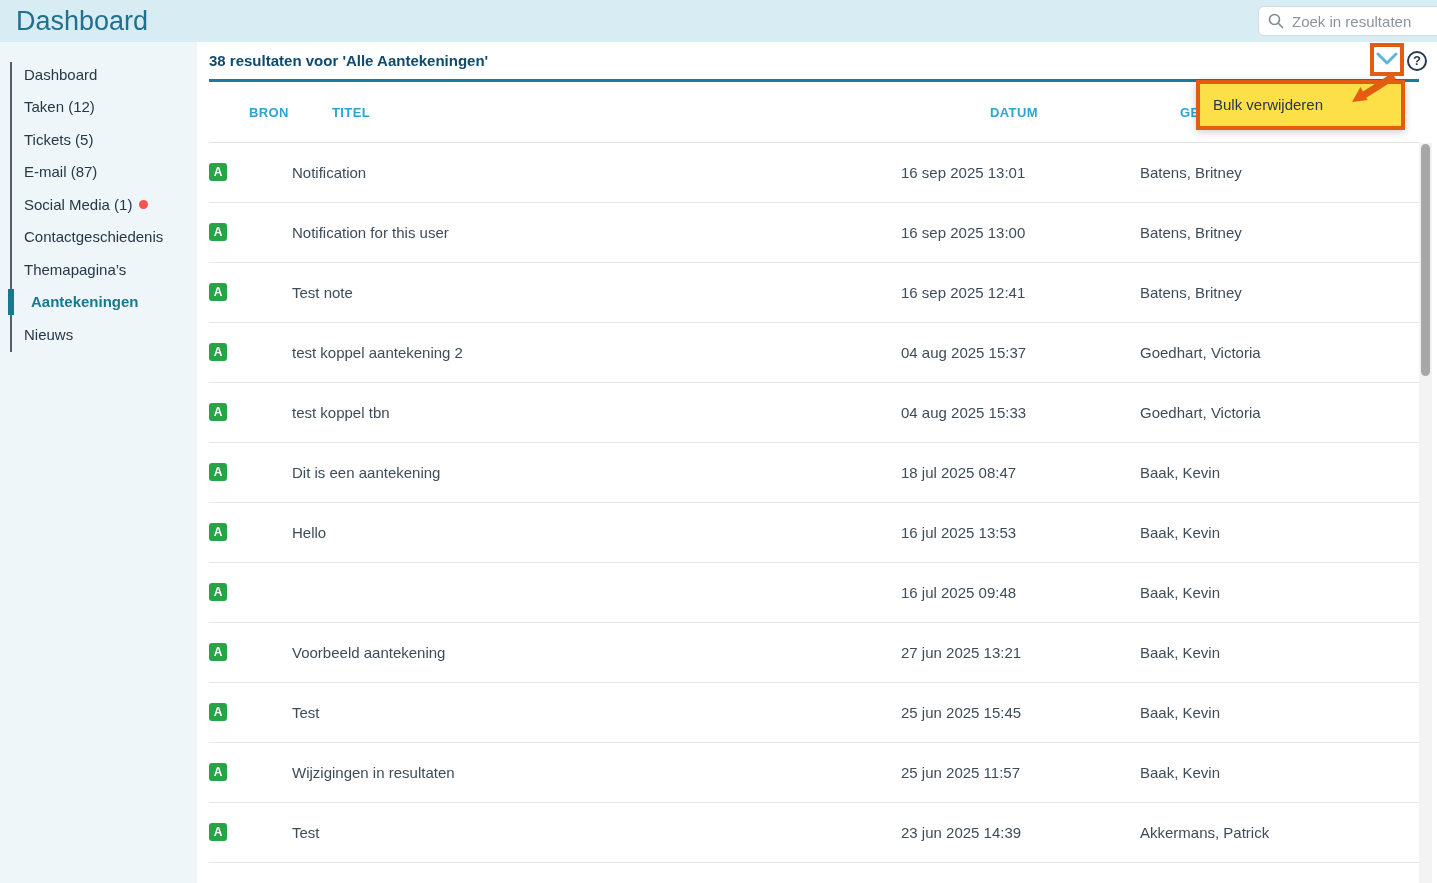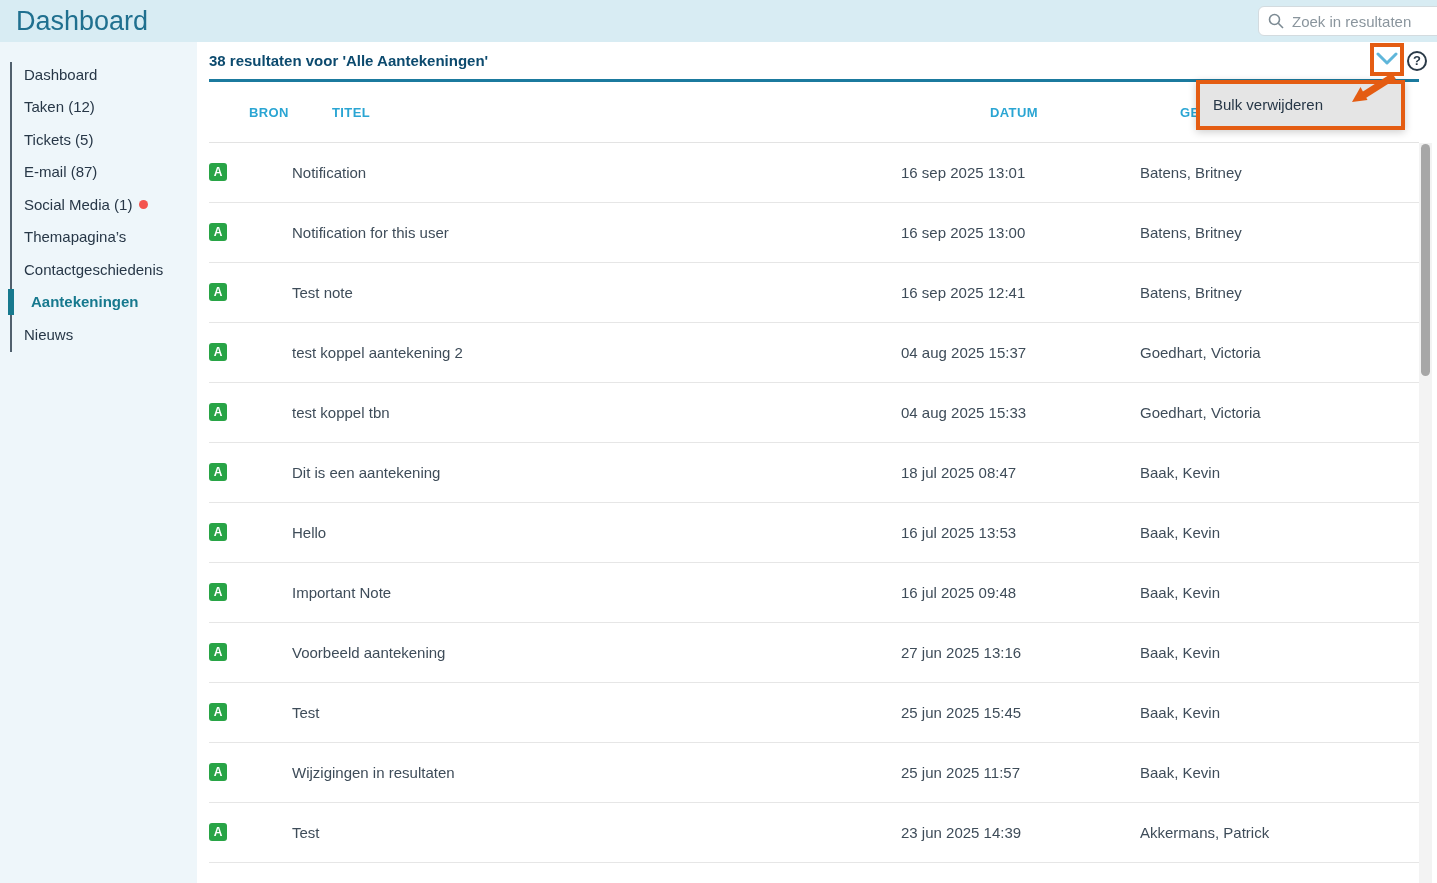--- a/index.html
+++ b/index.html
@@ -52,21 +52,21 @@
          border-radius:3px;font-size:12px;font-weight:700;text-align:center;line-height:18px;}
   .cell{position:absolute;top:0;line-height:59px;font-size:15px;color:#3e4c59;white-space:nowrap;}
   .c-titel{left:83px;} .c-datum{left:692px;} .c-door{left:931px;text-align:center;}
 
   
   .scroll-track{position:absolute;left:1419px;top:143px;width:13px;height:740px;background:#f3f3f3;}
   .scroll-thumb{position:absolute;left:1421px;top:144px;width:9px;height:232px;
                 background:#a7a7a7;border-radius:5px;cursor:pointer;}
 
   
-  .popup{position:absolute;left:1196px;top:80px;width:209px;height:50px;background:#e5e5e5;
+  .popup{position:absolute;left:1196px;top:80px;width:209px;height:50px;background:#fde047;
          border:4px solid #e45c12;box-sizing:border-box;z-index:10;
          box-shadow:0 2px 8px rgba(0,0,0,.2);}
   .popup-item{line-height:42px;padding-left:13px;font-size:15px;color:#273747;cursor:pointer;}
   .annot-chevron{position:absolute;left:1370px;top:43px;width:34px;height:33px;
                  border:4px solid #e45c12;box-sizing:border-box;z-index:11;pointer-events:none;}
   .annot-arrow{position:absolute;left:1340px;top:70px;z-index:12;pointer-events:none;}
 </style>
 </head>
 <body>
 
@@ -96,24 +96,24 @@
           <span>Tickets (5)</span>
         </div>
         <div class="nav-item">
           <span>E-mail (87)</span>
         </div>
         <div class="nav-item">
           <span>Social Media (1)</span>
           <span class="red-dot"></span>
         </div>
         <div class="nav-item">
+          <span>Contactgeschiedenis</span>
+        </div>
+        <div class="nav-item">
           <span>Themapagina’s</span>
-        </div>
-        <div class="nav-item">
-          <span>Contactgeschiedenis</span>
         </div>
         <div class="nav-item active">
           <span>Aantekeningen</span>
         </div>
         <div class="nav-item">
           <span>Nieuws</span>
         </div>
       </div>
   </div>
 
@@ -176,28 +176,27 @@
         <span class="cell c-door">Baak, Kevin</span>
       </div>
       <div class="trow">
         <span class="badge">A</span>
         <span class="cell c-titel">Hello</span>
         <span class="cell c-datum">16 jul 2025 13:53</span>
         <span class="cell c-door">Baak, Kevin</span>
       </div>
       <div class="trow">
         <span class="badge">A</span>
-        <span class="cell c-titel">Important Note</span>
         <span class="cell c-datum">16 jul 2025 09:48</span>
         <span class="cell c-door">Baak, Kevin</span>
       </div>
       <div class="trow">
         <span class="badge">A</span>
         <span class="cell c-titel">Voorbeeld aantekening</span>
-        <span class="cell c-datum">27 jun 2025 13:16</span>
+        <span class="cell c-datum">27 jun 2025 13:21</span>
         <span class="cell c-door">Baak, Kevin</span>
       </div>
       <div class="trow">
         <span class="badge">A</span>
         <span class="cell c-titel">Test</span>
         <span class="cell c-datum">25 jun 2025 15:45</span>
         <span class="cell c-door">Baak, Kevin</span>
       </div>
       <div class="trow">
         <span class="badge">A</span>

